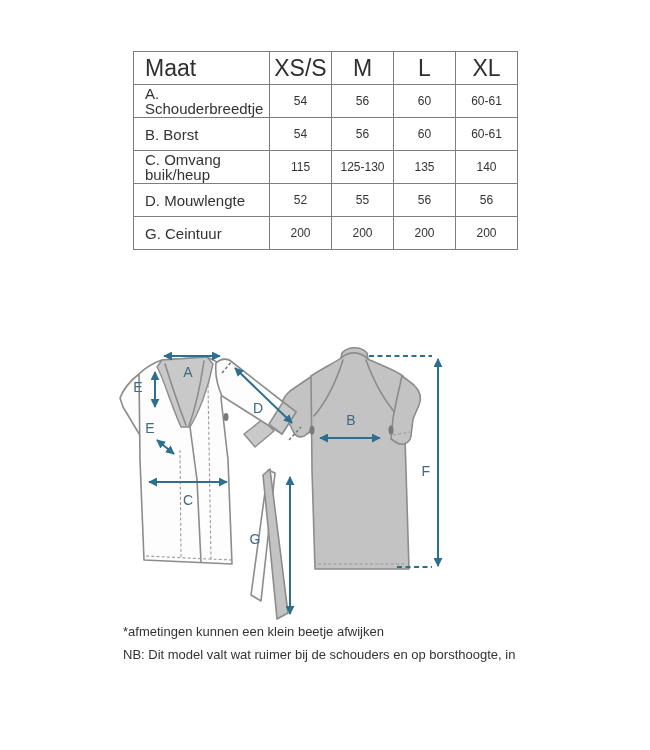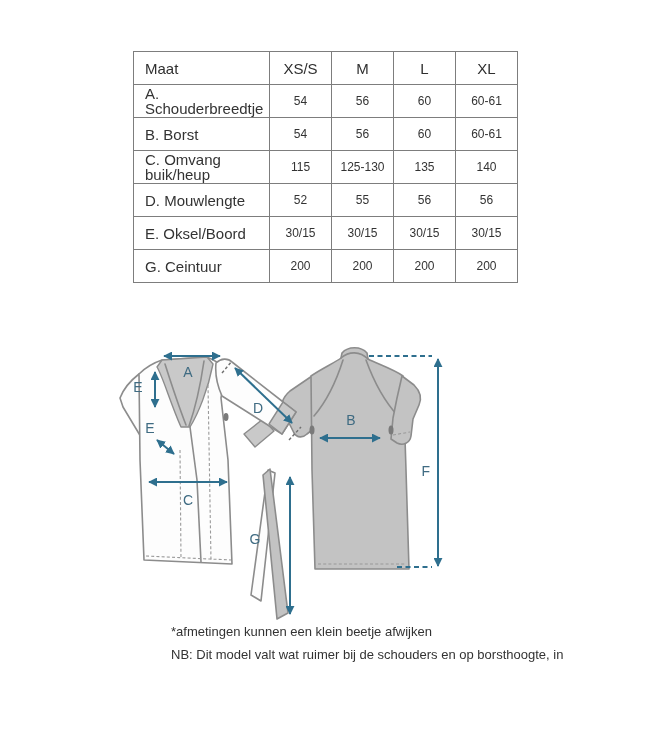--- a/index.html
+++ b/index.html
@@ -10,41 +10,41 @@
 
   
   table.size-table {
     position:absolute; left:133px; top:51px; width:384px;
     border-collapse:collapse; table-layout:fixed; color:#333333;
   }
   .size-table th, .size-table td {
     border:1px solid #7d7d7d; height:32px; padding:0; vertical-align:middle;
     font-weight:normal; text-align:center; font-size:12px; line-height:1;
   }
-  .size-table th { font-size:15px; color:#2f2f2f; }
+  .size-table th { font-size:23px; color:#2f2f2f; }
   .size-table th.first, .size-table td.first { text-align:left; padding-left:11px; }
   .size-table td.first { font-size:15px; }
 
   
   .diagram { position:absolute; left:100px; top:330px; width:360px; height:300px; }
   .outline     { stroke:var(--outline,#8c8c8c); stroke-width:1.6; fill:none; stroke-linejoin:round; stroke-linecap:round; }
   .back-fill   { fill:var(--robe-back-fill,#c3c3c3); stroke:var(--outline,#8c8c8c); stroke-width:1.6; stroke-linejoin:round; }
   .front-fill  { fill:var(--robe-front-fill,#fdfdfd); stroke:var(--outline,#8c8c8c); stroke-width:1.6; stroke-linejoin:round; }
   .trim-fill   { fill:var(--trim-fill,#c9c9c9); stroke:var(--outline,#8c8c8c); stroke-width:1.4; stroke-linejoin:round; }
   .stitch      { stroke:#9a9a9a; stroke-width:1.1; fill:none; stroke-dasharray:3,2.2; }
   .tick        { stroke:#6f6f6f; stroke-width:1.4; fill:none; stroke-dasharray:3,2.2; }
   .dot         { fill:#7a7a7a; }
   .arrow       { stroke:var(--arrow,#2e6f8e); stroke-width:2; fill:none; }
   .fdash       { stroke:var(--arrow,#2e6f8e); stroke-width:1.8; fill:none; stroke-dasharray:5,3.5; }
   .arrowhead   { fill:var(--arrow,#2e6f8e); }
   .dlabel      { fill:var(--label,#3f6b82); font-family:"Liberation Sans",sans-serif; font-size:14px; }
 
   
   .notes { position:absolute; left:123px; top:621px; color:#333333; font-size:13px; }
-  .notes .nline { line-height:22px; white-space:nowrap;margin-left:48px; }
+  .notes .nline { line-height:22px; white-space:nowrap; }
   .notes .nline.star { margin-bottom:1px; }
 </style>
 </head>
 <body>
 
 <div class="page">
 
   <table class="size-table">
     <colgroup>
         <col style="width:136px">
@@ -83,27 +83,20 @@
         <td>125-130</td>
         <td>135</td>
         <td>140</td>
       </tr>
       <tr>
         <td class="first">D. Mouwlengte</td>
         <td>52</td>
         <td>55</td>
         <td>56</td>
         <td>56</td>
-      </tr>
-      <tr>
-        <td class="first">E. Oksel/Boord</td>
-        <td>30/15</td>
-        <td>30/15</td>
-        <td>30/15</td>
-        <td>30/15</td>
       </tr>
       <tr>
         <td class="first">G. Ceintuur</td>
         <td>200</td>
         <td>200</td>
         <td>200</td>
         <td>200</td>
       </tr>
     </tbody>
   </table>

